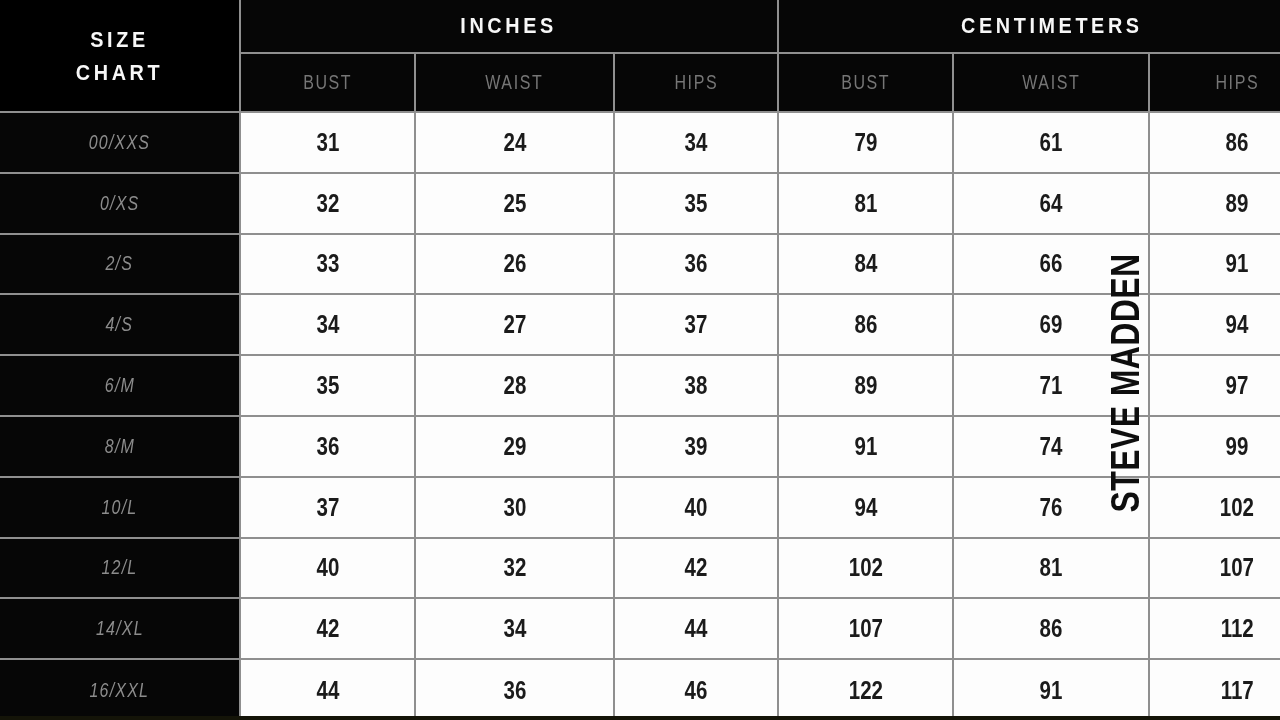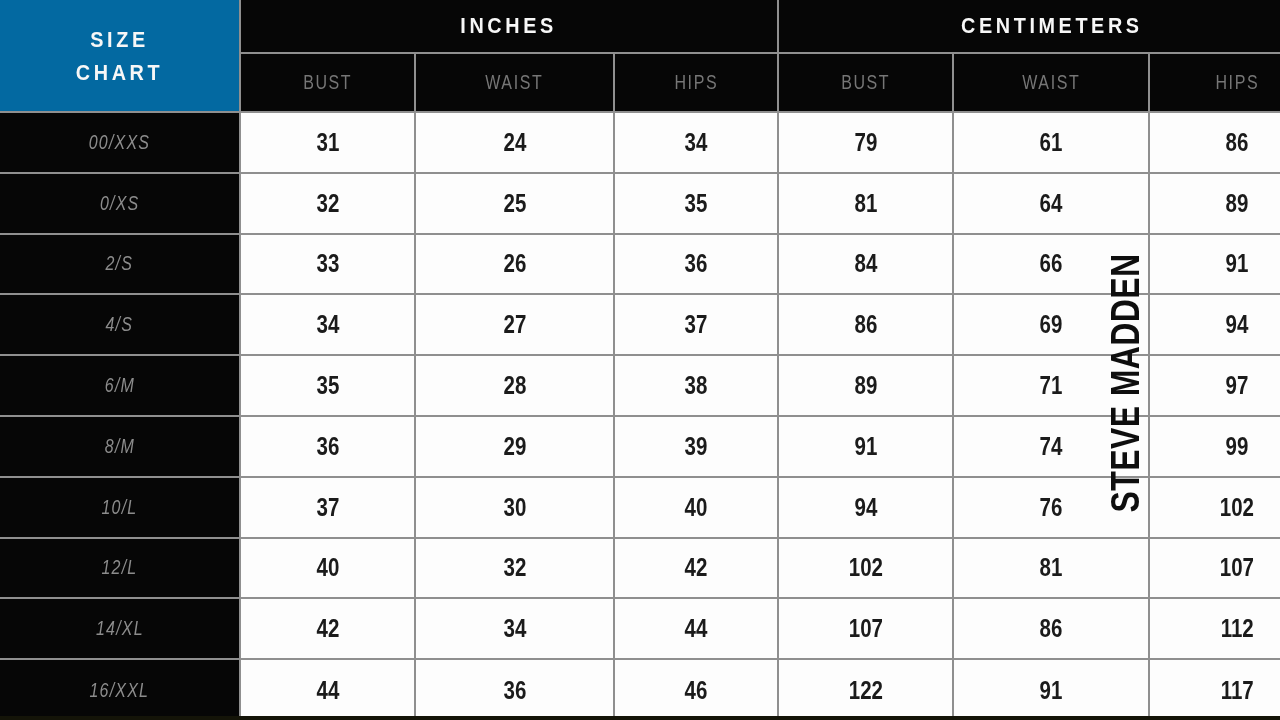--- a/index.html
+++ b/index.html
@@ -11,21 +11,21 @@
     border-collapse:collapse;table-layout:fixed;width:1324px;height:720px;
     border:hidden;
   }
   th,td{border:2px solid #8f8f8f;padding:0;text-align:center;vertical-align:middle;}
   thead th{background:#060606;}
   tr.head-row-1{height:53px;}
   tr.head-row-2{height:59px;}
   tbody tr{height:60.8px;}
   td.value-cell{background:#fdfdfd;}
   th.size-cell{background:#060606;font-style:italic;}
-  th.corner-cell{background:#0369a1;}
+  th.corner-cell{background:#000000;}
 
   .hdr-text{
     display:inline-block;color:#f7f7f7;font-weight:bold;font-size:22px;
     letter-spacing:4px;transform:scaleX(0.9);white-space:nowrap;
   }
   .corner-line{display:block;line-height:33px;}
   .sub-text{
     display:inline-block;color:#767676;font-weight:normal;font-size:20px;
     letter-spacing:2px;transform:scaleX(0.8);white-space:nowrap;
   }

